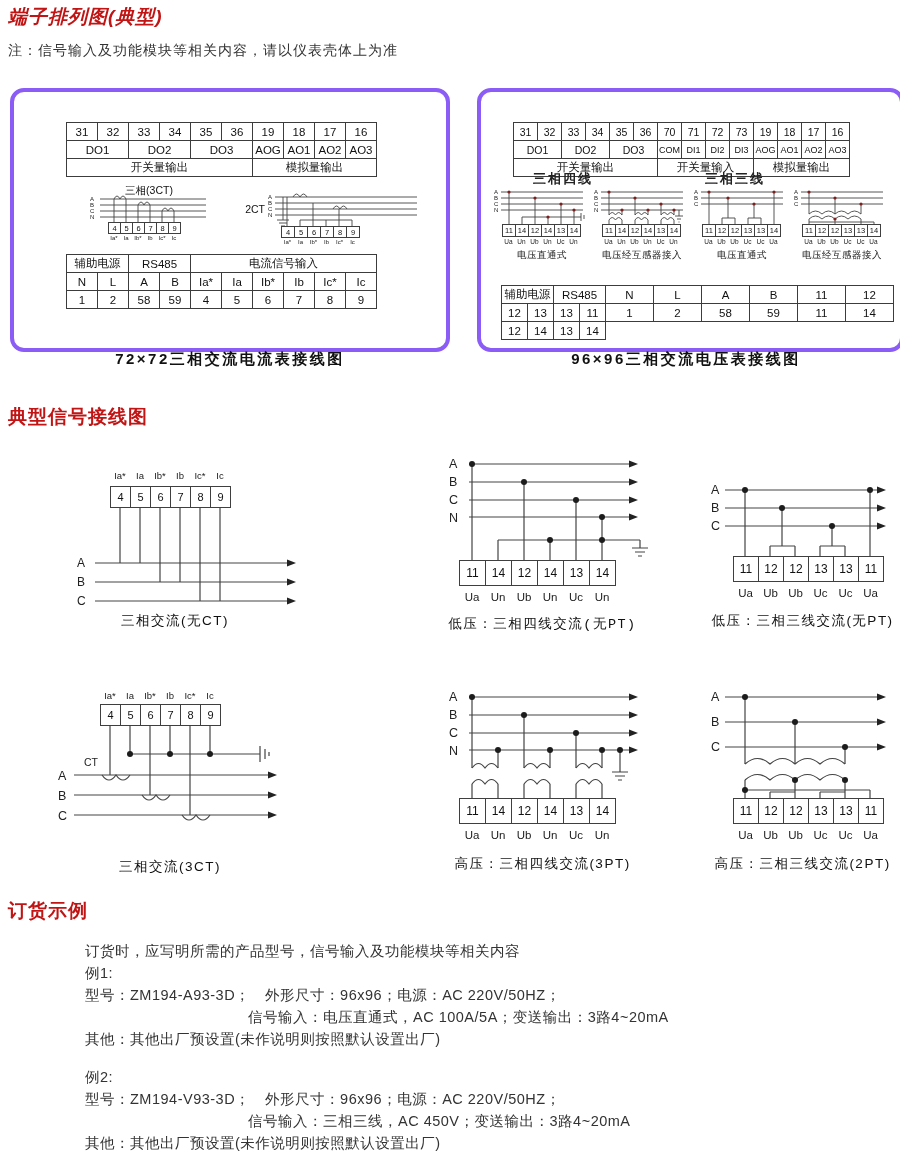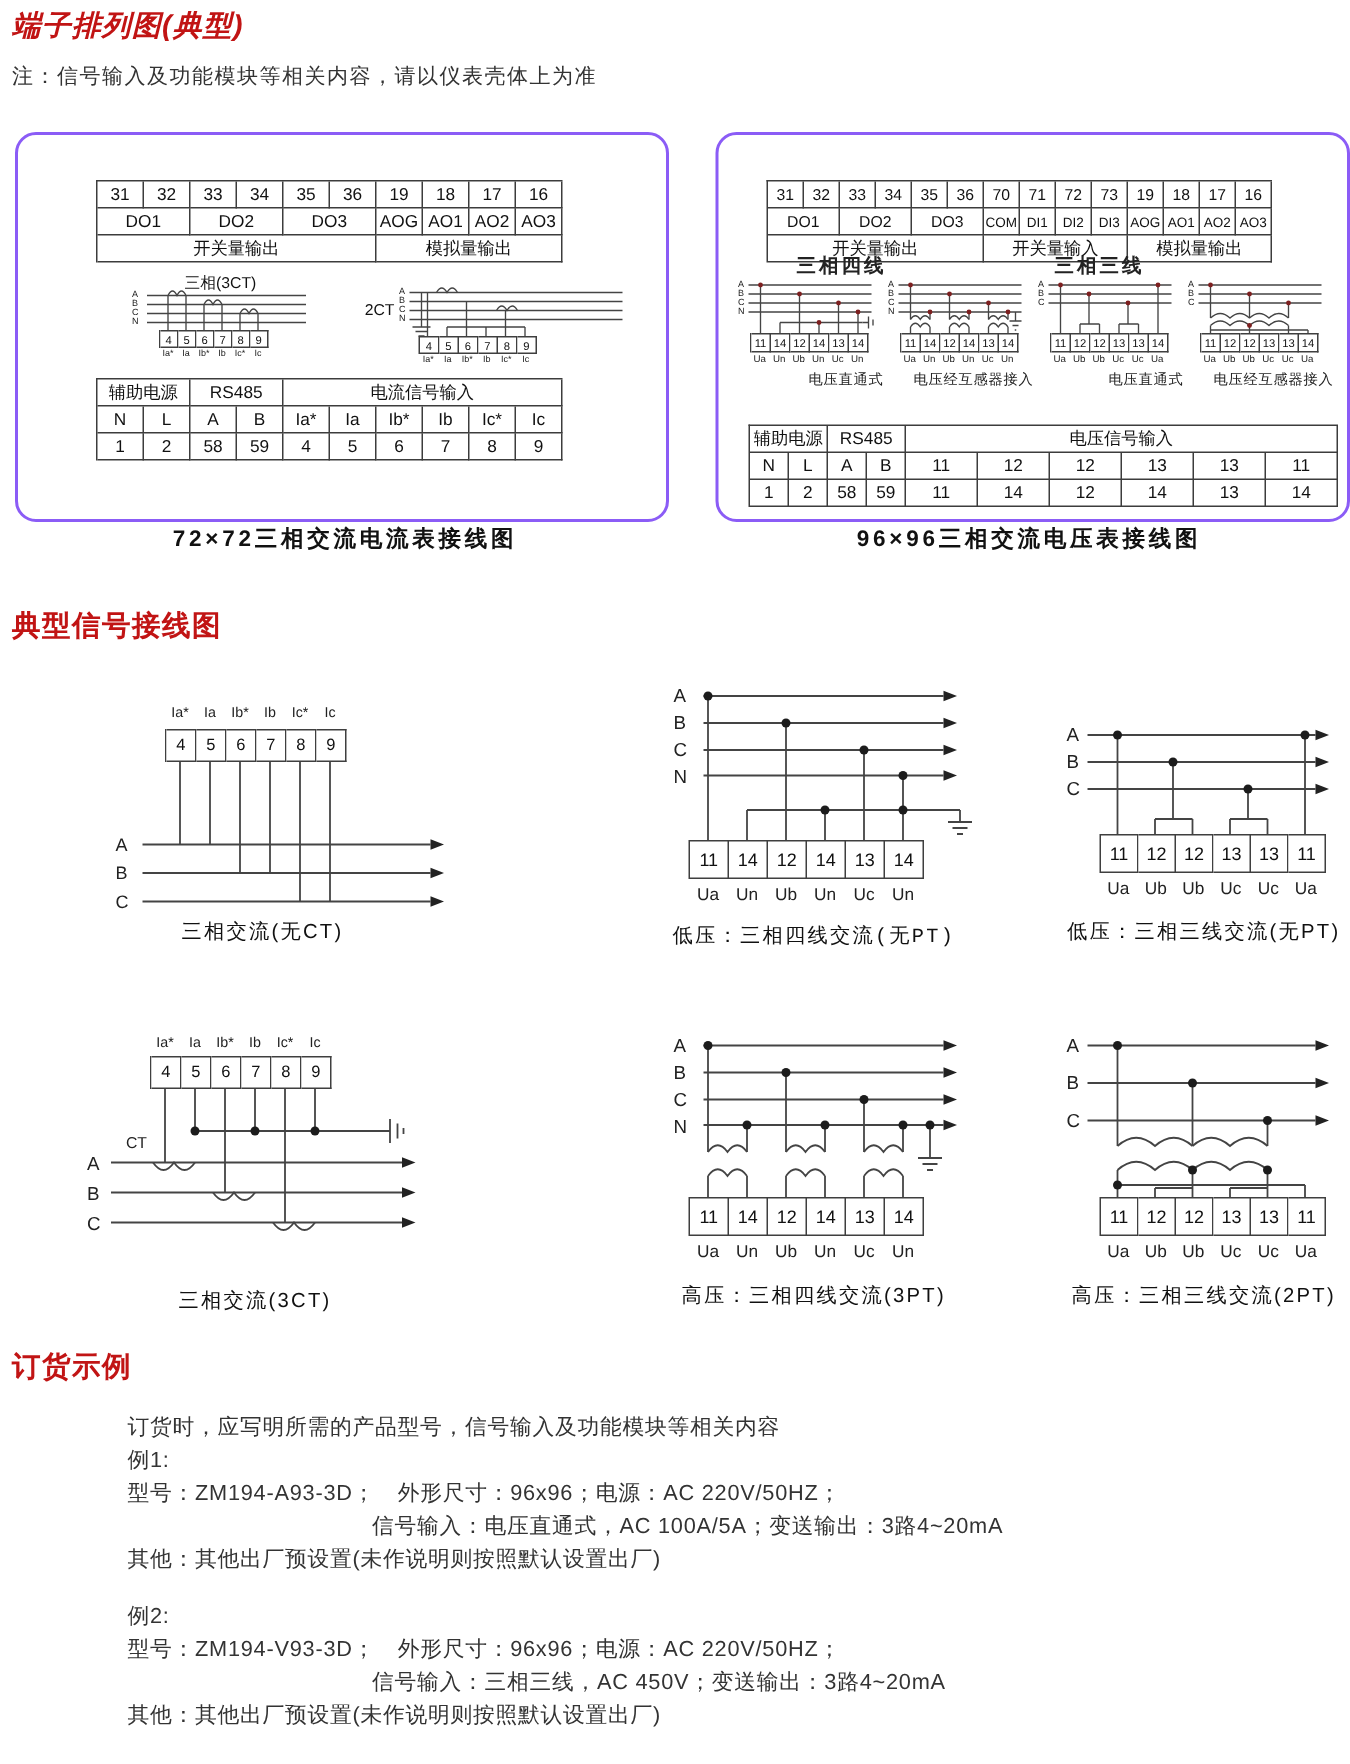--- a/index.html
+++ b/index.html
@@ -1,40 +1,40 @@
 <!DOCTYPE html>
 <html style="--accent: #c11414;"><head>
 <meta charset="utf-8">
 <style>
   html,body{margin:0;padding:0;background:#fff;}
   body{width:900px;height:1176px;position:relative;overflow:hidden;
        font-family:"Liberation Sans","DejaVu Sans",sans-serif;color:#222;}
   .abs{position:absolute;}
   .red-h{color:var(--accent,#c11414);font-weight:bold;font-size:19px;letter-spacing:1px;}
   .note{font-size:14px;color:#333;letter-spacing:1px;}
-  .box{position:absolute;border:2px solid #8b5cf6;border-radius:14px;background:#fff;}
+  .box{position:absolute;border:4px solid #8b5cf6;border-radius:14px;background:#fff;}
   .boxcap{font-size:15px;color:#111;letter-spacing:2.5px;font-weight:600;text-align:center;}
   
   .gt{display:grid;border-left:1px solid #3c3c3c;border-top:1px solid #3c3c3c;}
   .gt .gc{border-right:1px solid #3c3c3c;border-bottom:1px solid #3c3c3c;height:17px;
           display:flex;align-items:center;justify-content:center;font-size:11.5px;color:#111;
           white-space:nowrap;overflow:hidden;}
   .s2{grid-column:span 2}.s4{grid-column:span 4}.s6{grid-column:span 6}
   .dc{display:contents}
   
   .strip{display:flex;border-left:1px solid #3f3f3f;}
   .strip>div{width:var(--cw);height:var(--ch);border:1px solid #3f3f3f;border-left:none;
              display:flex;align-items:center;justify-content:center;font-size:var(--fs);
              color:#111;background:#fff;box-sizing:border-box;}
   .row{display:flex;}
   .row>div{width:var(--cw);text-align:center;font-size:var(--fs);color:#222;white-space:nowrap;}
   .phases{display:flex;flex-direction:column;}
   .phases>div{height:var(--ph);line-height:var(--ph);font-size:var(--fs);color:#222;}
   .dcap{font-size:13.5px;color:#111;letter-spacing:1.5px;text-align:center;white-space:nowrap;}
-  .mcap{font-size:9.5px;color:#222;letter-spacing:.5px;text-align:right;white-space:nowrap;}
+  .mcap{font-size:9.5px;color:#222;letter-spacing:.5px;text-align:center;white-space:nowrap;}
   .grp{font-size:13px;font-weight:bold;color:#222;letter-spacing:2px;}
   .ord{font-size:14.5px;color:#333;letter-spacing:.5px;white-space:nowrap;}
   svg{display:block;}
   svg path,svg line{stroke:#444;stroke-width:1.2;fill:none;}
   svg .ar{fill:#222;stroke:none;}
   svg .dot{fill:#1c1c1c;stroke:none;}
   svg .mdot{fill:#7d1f1f;stroke:none;}
   svg.mini path{stroke-width:.9;}
 </style>
 </head>
@@ -299,21 +299,20 @@
         <div>Uc</div>
         <div>Uc</div>
         <div>Ua</div>
       </div>
     <div class="abs mcap" style="left:0;top:61px;width:98px;">电压经互感器接入</div>
   </div>
 
   <div class="gt abs" style="left:20px;top:193px;grid-template-columns:repeat(4,26px) repeat(6,48px);">
     <div class="gc s2">辅助电源</div>
     <div class="gc s2">RS485</div>
-    <div class="gc s6">电压信号输入</div>
     <div class="dc"><div class="gc">N</div><div class="gc">L</div><div class="gc">A</div><div class="gc">B</div><div class="gc">11</div><div class="gc">12</div><div class="gc">12</div><div class="gc">13</div><div class="gc">13</div><div class="gc">11</div></div>
     <div class="dc"><div class="gc">1</div><div class="gc">2</div><div class="gc">58</div><div class="gc">59</div><div class="gc">11</div><div class="gc">14</div><div class="gc">12</div><div class="gc">14</div><div class="gc">13</div><div class="gc">14</div></div>
   </div>
 </div>
 <div class="abs boxcap" style="left:516px;top:350px;width:340px;">96×96三相交流电压表接线图</div>
 
 <div class="abs red-h" style="left:8px;top:404px;">典型信号接线图</div>
 
 <div class="abs" style="left:55px;top:470px;width:280px;height:160px;">
   <svg class="abs" style="left:0;top:0;" width="280" height="160">

